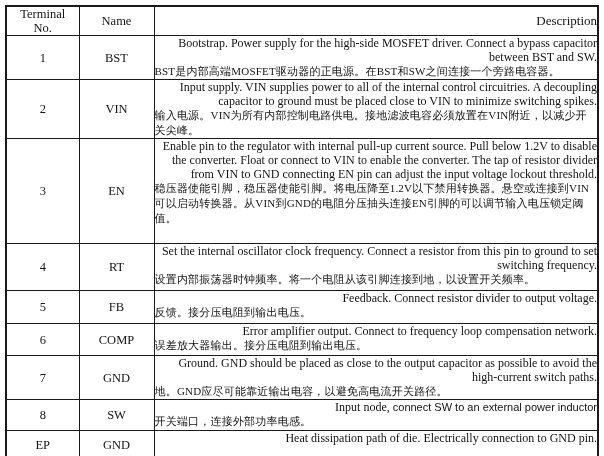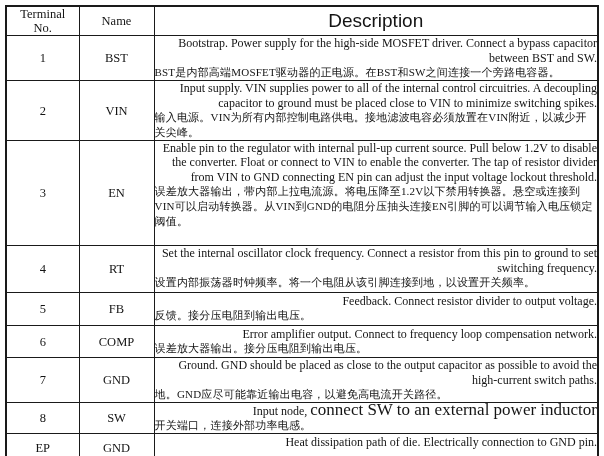--- a/index.html
+++ b/index.html
@@ -38,22 +38,23 @@
   col.c-name { width: 75px; }
   col.c-desc { width: 444px; }
 
   th.hdr, td.center {
     text-align: center;
     vertical-align: middle;
     font-size: 12.5px;
     line-height: 14px;
   }
   th.hdr-desc {
-    font-family: Liberation Sans, sans-serif;
-    font-size: 19px;
+    font-family: Liberation Serif, serif;
+    font-size: 13px;
+    text-align: right;
   }
   tr.hrow { height: 25px; }
   tr.r1 { height: 44px; }
   tr.r2 { height: 58px; }
   tr.r3 { height: 105px; }
   tr.r4 { height: 47px; }
   tr.r5 { height: 33px; }
   tr.r6 { height: 32px; }
   tr.r7 { height: 42px; }
   tr.r8 { height: 31px; }
@@ -62,22 +63,22 @@
   td.desc {
     vertical-align: top;
     padding: 1px 6px 1px 5px;
   }
   td.desc .en {
     font-size: 12px;
     line-height: 14px;
     text-align: right;
   }
   td.desc .en .sans {
-    font-family: Liberation Serif, serif;
-    font-size: 17px;
+    font-family: Liberation Sans, sans-serif;
+    font-size: 11px;
   }
   td.desc .cn {
     font-size: 11px;
     line-height: 15px;
     letter-spacing: 0.2px;
   }
 </style>
 </head>
 <body>
 
@@ -114,21 +115,21 @@
         <div class="en"><span>Input supply. VIN supplies power to all of the internal control circuitries. A decoupling capacitor to ground must be placed close to VIN to minimize switching spikes.</span><span class="sans"></span></div>
         <div class="cn">输入电源。VIN为所有内部控制电路供电。接地滤波电容必须放置在VIN附近，以减少开关尖峰。</div>
       </td>
     </tr>
 
     <tr class="r3">
       <td class="center">3</td>
       <td class="center">EN</td>
       <td class="desc">
         <div class="en"><span>Enable pin to the regulator with internal pull-up current source. Pull below 1.2V to disable the converter. Float or connect to VIN to enable the converter. The tap of resistor divider from VIN to GND connecting EN pin can adjust the input voltage lockout threshold.</span><span class="sans"></span></div>
-        <div class="cn">误差放大器输出，带内部上拉电流源。将电压降至1.2V以下禁用转换器。悬空或连接到VIN可以启动转换器。从VIN到GND的电阻分压抽头连接EN引脚的可以调节输入电压锁定阈值。</div>
+        <div class="cn">稳压器使能引脚，稳压器使能引脚。将电压降至1.2V以下禁用转换器。悬空或连接到VIN可以启动转换器。从VIN到GND的电阻分压抽头连接EN引脚的可以调节输入电压锁定阈值。</div>
       </td>
     </tr>
 
     <tr class="r4">
       <td class="center">4</td>
       <td class="center">RT</td>
       <td class="desc">
         <div class="en"><span>Set the internal oscillator clock frequency. Connect a resistor from this pin to ground to set switching frequency.</span><span class="sans"></span></div>
         <div class="cn">设置内部振荡器时钟频率。将一个电阻从该引脚连接到地，以设置开关频率。</div>
       </td>

